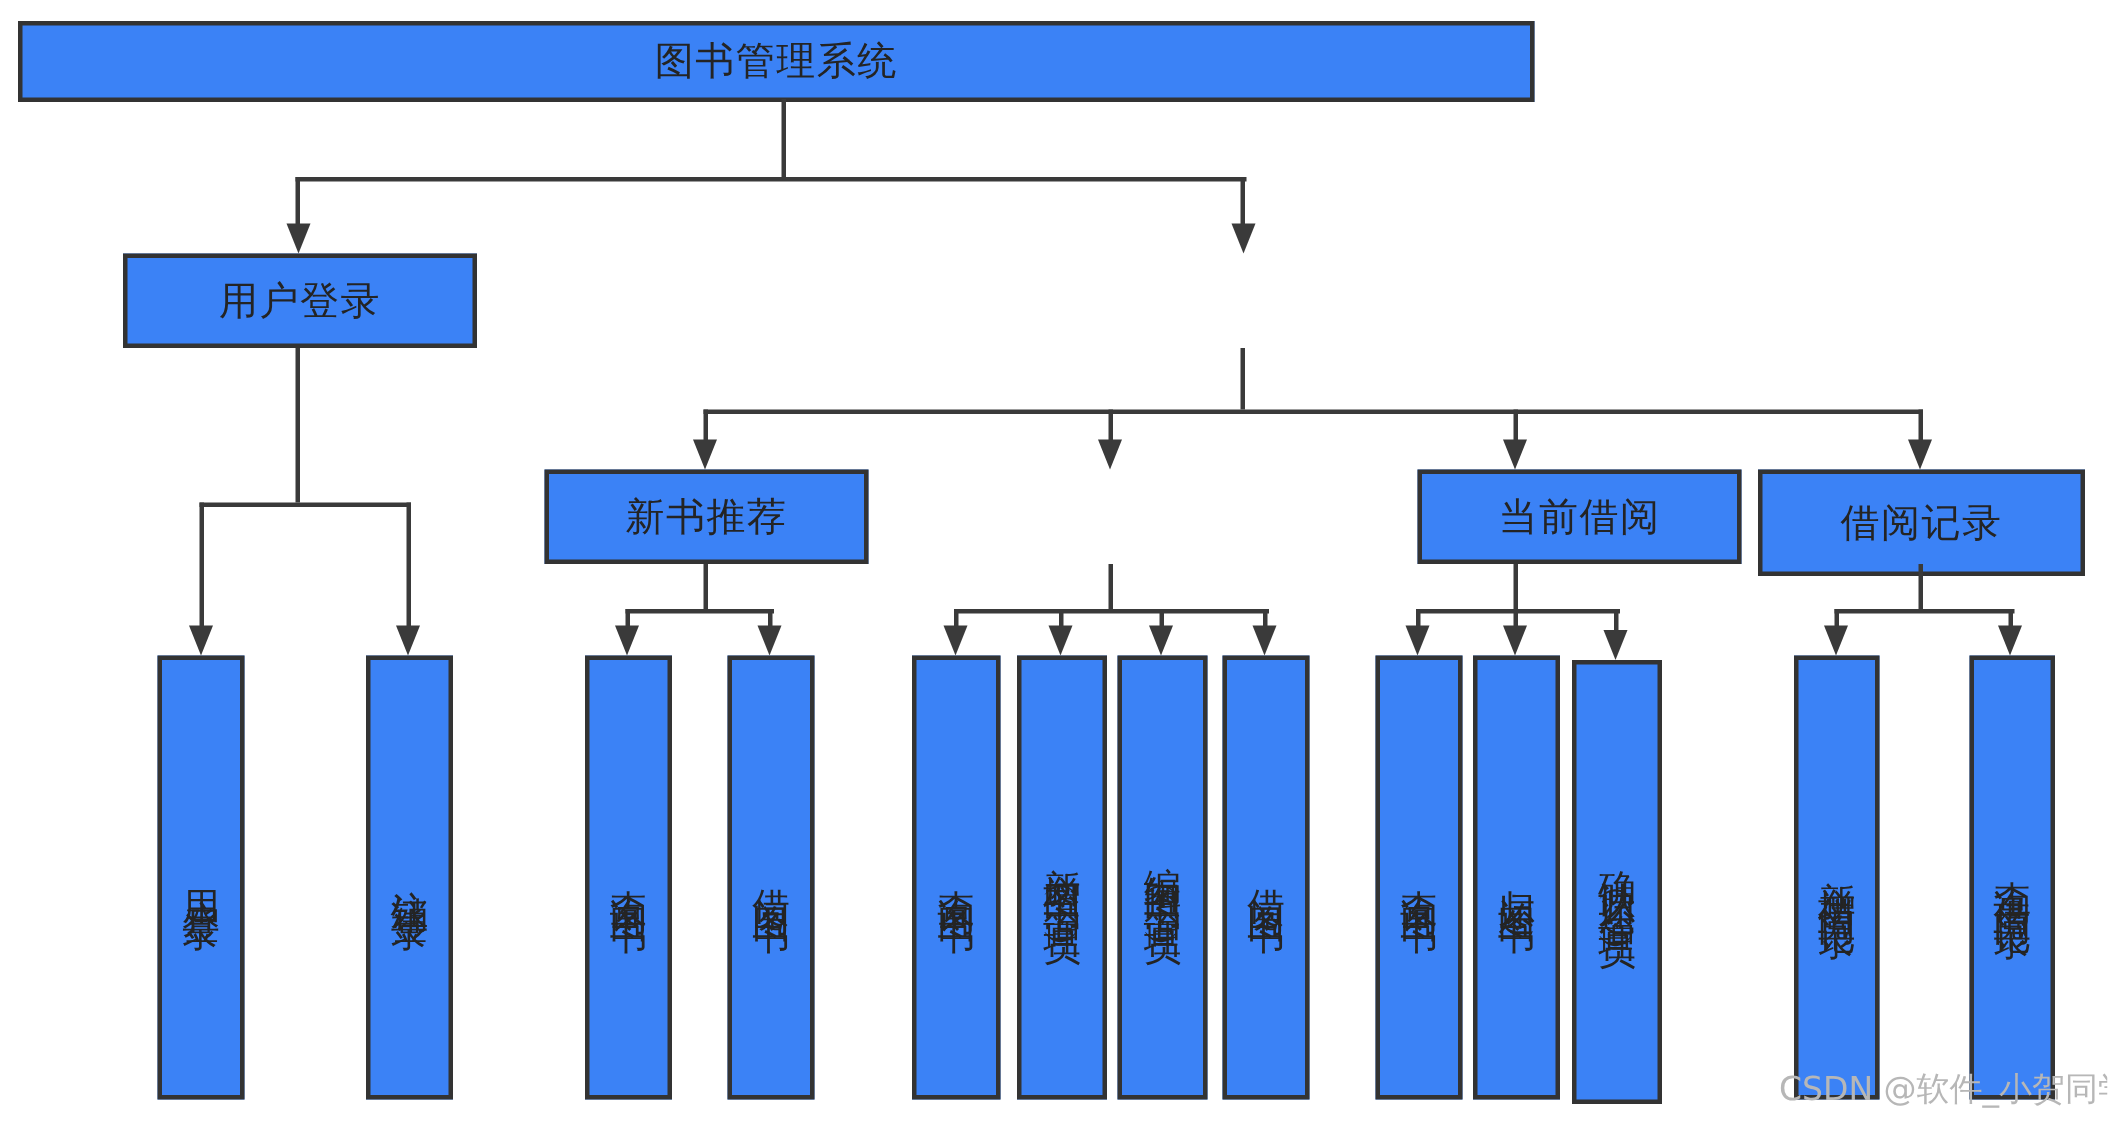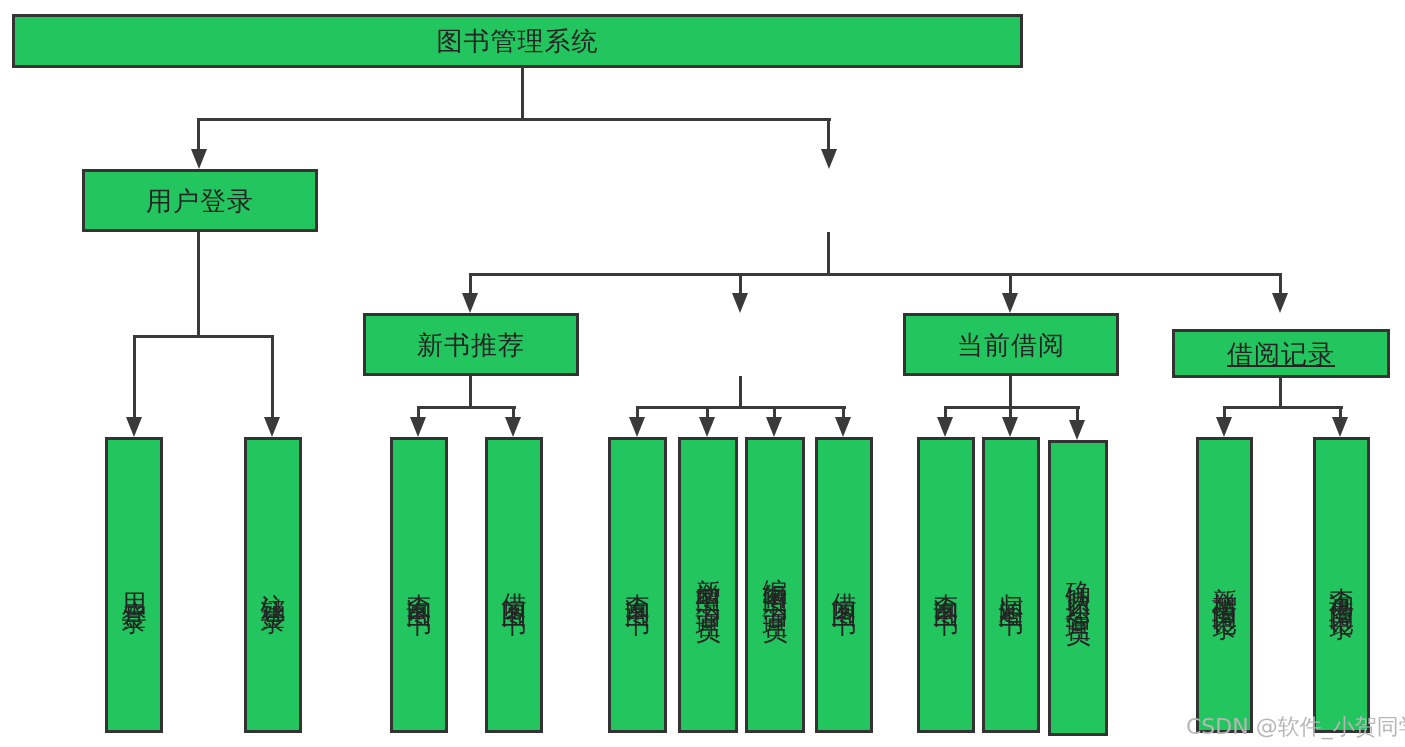--- a/index.html
+++ b/index.html
@@ -10,21 +10,21 @@
     --watermark:#b7b7b7;
   }
   html,body{margin:0;padding:0;background:var(--background);}
   #stage{
     position:relative;width:1405px;height:747px;background:var(--background);
     font-family:"DejaVu Sans","Liberation Sans",sans-serif;color:var(--text);
     overflow:hidden;
   }
   .box{
     position:absolute;box-sizing:border-box;border:3px solid var(--box_border);
-    background:#22c55e;display:flex;align-items:center;justify-content:center;
+    background:#3b82f6;display:flex;align-items:center;justify-content:center;
     font-size:26px;line-height:1;letter-spacing:1px;white-space:nowrap;
   }
   .vbox{
     writing-mode:vertical-rl;text-orientation:mixed;
     font-size:25px;letter-spacing:6px;white-space:normal;
   }
   .ln{position:absolute;background:var(--line);}
   .ar{
     position:absolute;width:0;height:0;
     border-left:8px solid transparent;border-right:8px solid transparent;
@@ -38,22 +38,22 @@
 </head>
 <body>
 
 <div id="stage">
 
   <div class="box" style="left:12px;top:14px;width:1011px;height:54px;">图书管理系统</div>
 
   <div class="box" style="left:82px;top:169px;width:236px;height:63px;">用户登录</div>
 
   <div class="box" style="left:363px;top:313px;width:216px;height:63px;">新书推荐</div>
-  <div class="box" style="left:903px;top:313px;width:216px;height:63px;">当前借阅</div>
-  <div class="box" style="left:1172px;top:329px;width:218px;height:49px;text-decoration:underline;">借阅记录</div>
+  <div class="box" style="left:945px;top:313px;width:216px;height:63px;">当前借阅</div>
+  <div class="box" style="left:1172px;top:313px;width:218px;height:71px;">借阅记录</div>
 
   <div class="box vbox" style="left:105px;top:437px;width:58px;height:296px;">用户登录</div>
   <div class="box vbox" style="left:244px;top:437px;width:58px;height:296px;">注销登录</div>
 
   <div class="box vbox" style="left:390px;top:437px;width:58px;height:296px;">查询图书</div>
   <div class="box vbox" style="left:485px;top:437px;width:58px;height:296px;">借阅图书</div>
 
   <div class="box vbox" style="left:608px;top:437px;width:59px;height:296px;">查询图书</div>
   <div class="box vbox" style="left:678px;top:437px;width:60px;height:296px;">新增图书（管理员）</div>
   <div class="box vbox" style="left:745px;top:437px;width:60px;height:296px;">编辑图书（管理员）</div>

